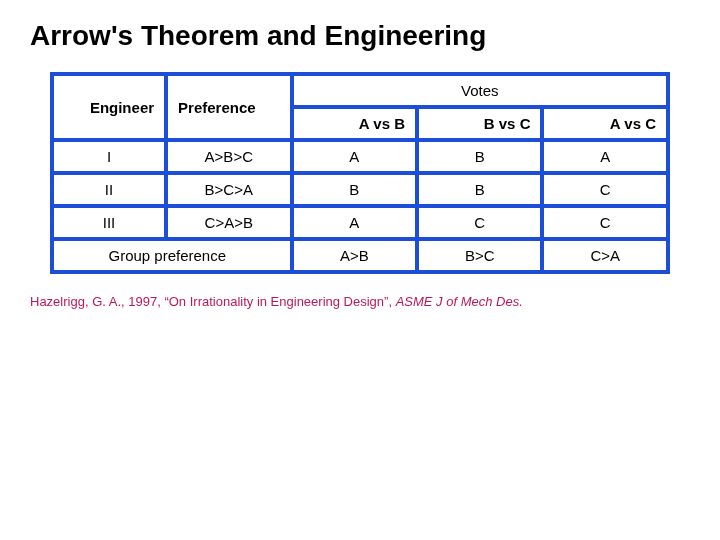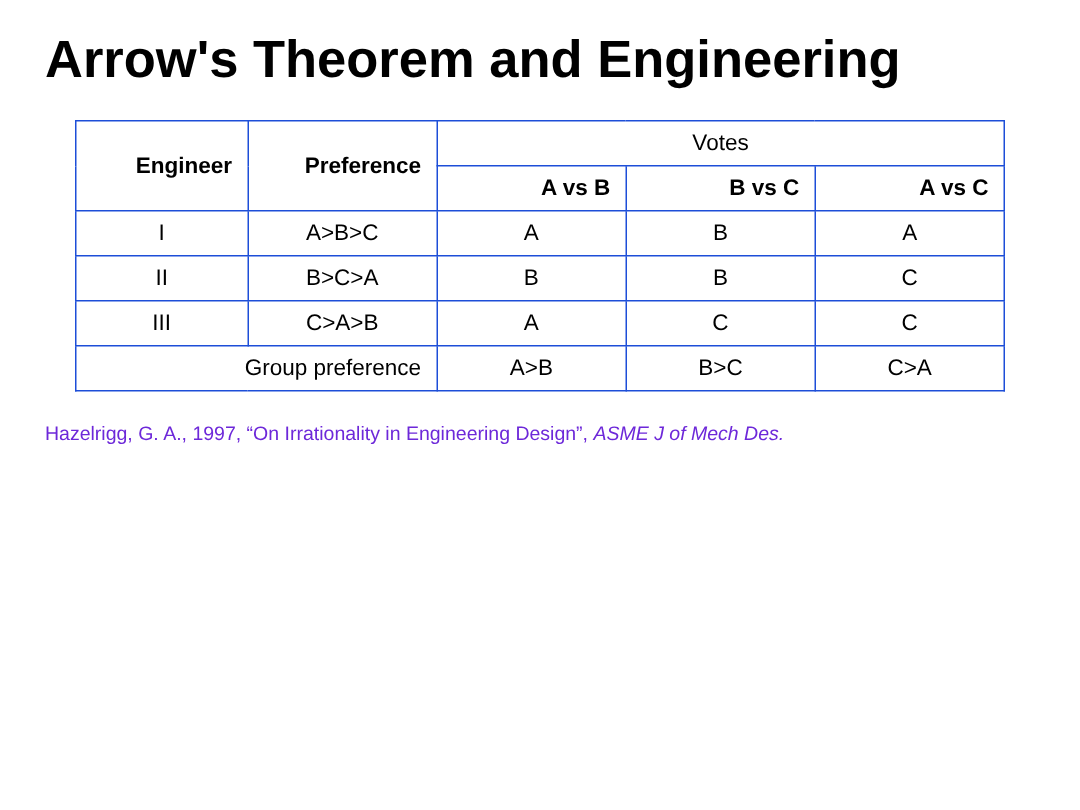--- a/index.html
+++ b/index.html
@@ -7,73 +7,73 @@
     body {
       background: #ffffff;
       font-family: Arial, sans-serif;
       width: 720px;
       height: 540px;
       overflow: hidden;
       padding: 20px 30px;
     }
 
     h1 {
-      font-size: 35px;
+      font-size: 28px;
       font-weight: bold;
       margin-bottom: 20px;
       color: #000;
     }
 
     .table-container {
       margin: 0 auto;
       width: 620px;
     }
 
     table {
       border-collapse: collapse;
       width: 100%;
       font-size: 15px;
     }
 
     th, td {
-      border: 1px solid #1d4ed8;
+      border: 4px solid #1d4ed8;
       text-align: center;
       padding: 6px 10px;
       color: #000;
     }
 
     .header-votes {
       text-align: center;
       font-weight: normal;
     }
 
     .col-engineer {
       width: 100px;
       text-align: right;
     }
 
     .col-preference {
       width: 110px;
-      text-align: right;
+      text-align: left;
     }
 
     .col-vote {
       width: 110px;
       text-align: right;
     }
 
     .group-pref-label {
-      text-align: right;
+      text-align: center;
       padding-left: 1px;
     }
 
     .citation {
       margin-top: 20px;
       font-size: 13px;
-      color: #6d28d9;
+      color: #be185d;
     }
 
     .citation em {
       font-style: italic;
     }
   </style>
 </head>
 <body>
 
 <h1>Arrow's Theorem and Engineering</h1>

